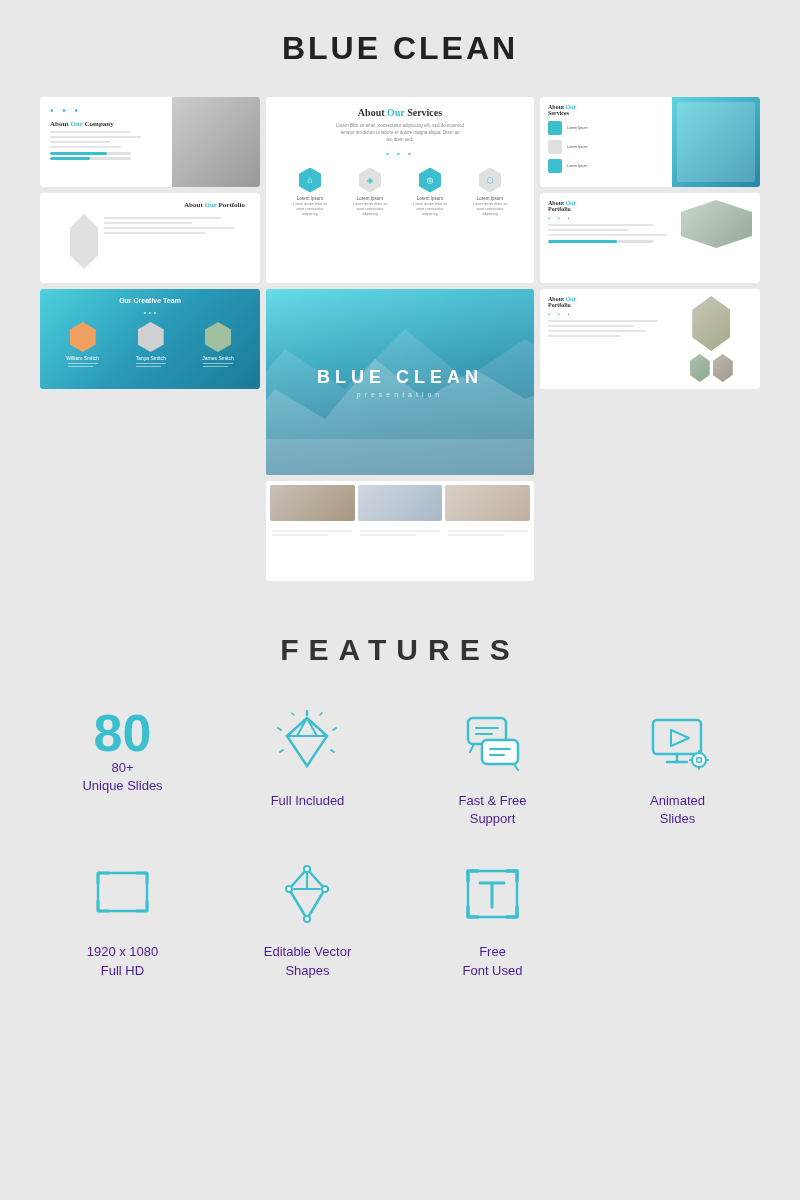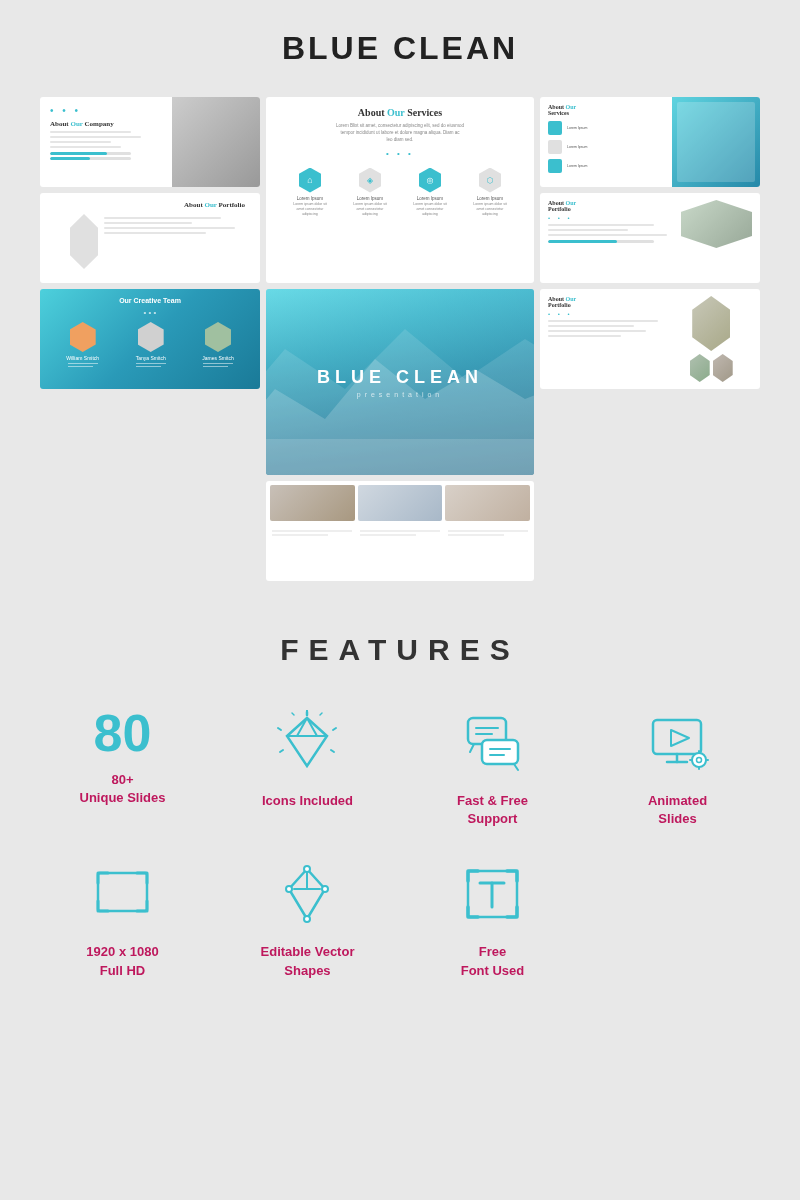--- a/index.html
+++ b/index.html
@@ -62,27 +62,26 @@
     .feature-icon svg {
       width: 65px;
       height: 65px;
     }
 
     .feature-number {
       font-size: 52px;
       font-weight: 900;
       color: #3bbfce;
       line-height: 1;
-      margin-bottom: 12px;
     }
 
     .feature-label {
       font-size: 13px;
-      color: #be185d;
-      font-weight: 700;
+      color: #4c1d95;
+      font-weight: 400;
       line-height: 1.4;
     }
 
     
     .slides-section {
       display: grid;
       grid-template-columns: 220px 1fr 220px;
       grid-template-rows: auto auto auto;
       gap: 6px;
       margin-bottom: 40px;
@@ -569,21 +568,21 @@
             <line x1="32" y1="2" x2="32" y2="0" stroke="#3bbfce" stroke-width="2" stroke-linecap="round"></line>
             <line x1="32" y1="2" x2="32" y2="5" stroke="#3bbfce" stroke-width="2.5" stroke-linecap="round"></line>
             <line x1="58" y1="20" x2="61" y2="18" stroke="#3bbfce" stroke-width="2" stroke-linecap="round"></line>
             <line x1="6" y1="20" x2="3" y2="18" stroke="#3bbfce" stroke-width="2" stroke-linecap="round"></line>
             <line x1="56" y1="40" x2="59" y2="42" stroke="#3bbfce" stroke-width="2" stroke-linecap="round"></line>
             <line x1="8" y1="40" x2="5" y2="42" stroke="#3bbfce" stroke-width="2" stroke-linecap="round"></line>
             <line x1="45" y1="5" x2="47" y2="3" stroke="#3bbfce" stroke-width="1.5" stroke-linecap="round"></line>
             <line x1="19" y1="5" x2="17" y2="3" stroke="#3bbfce" stroke-width="1.5" stroke-linecap="round"></line>
           </svg>
         </div>
-        <div class="feature-label">Icons Included</div>
+        <div class="feature-label">Full Included</div>
       </div>
 
       <div class="feature-item">
         <div class="feature-icon">
           <svg viewBox="0 0 65 65" fill="none" xmlns="http://www.w3.org/2000/svg">
 
             <rect x="8" y="8" width="38" height="26" rx="5" stroke="#3bbfce" stroke-width="2.5" fill="none"></rect>
             <line x1="16" y1="18" x2="38" y2="18" stroke="#3bbfce" stroke-width="2" stroke-linecap="round"></line>
             <line x1="16" y1="24" x2="32" y2="24" stroke="#3bbfce" stroke-width="2" stroke-linecap="round"></line>
             <polyline points="14,34 10,42" stroke="#3bbfce" stroke-width="2" stroke-linecap="round"></polyline>

